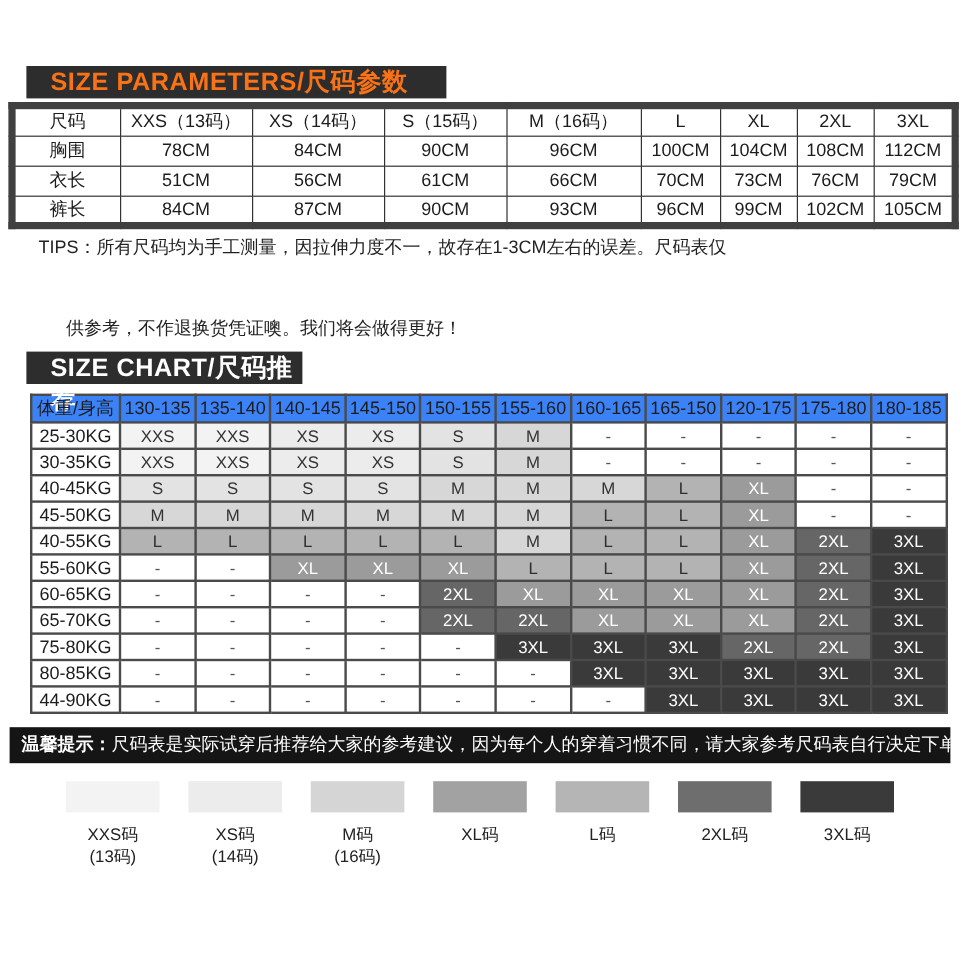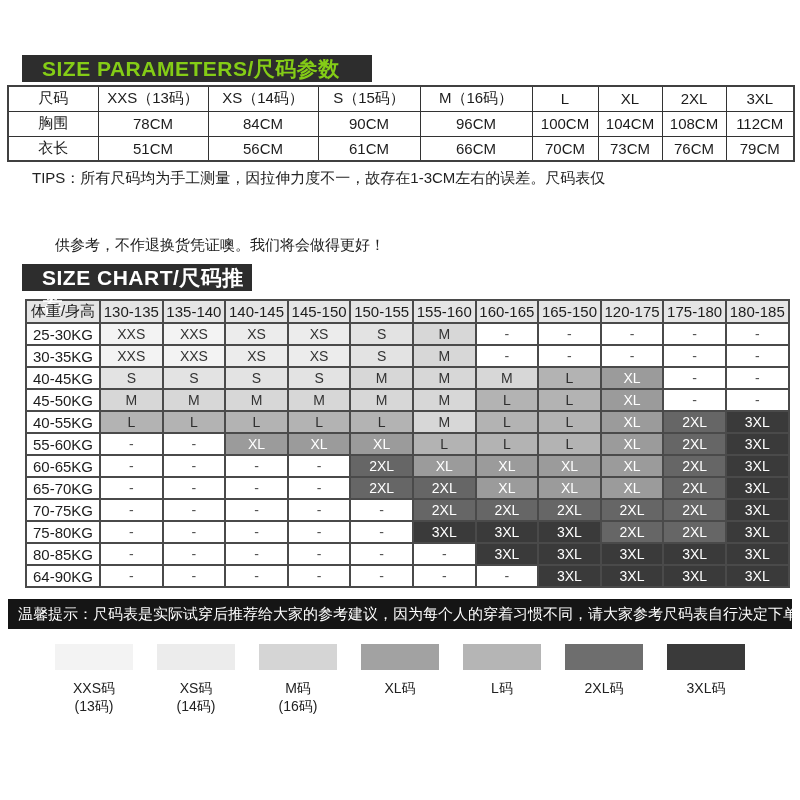--- a/index.html
+++ b/index.html
@@ -7,51 +7,51 @@
               font-family:"Liberation Sans","DejaVu Sans",sans-serif; color:#222; }
   .page { width:800px; height:800px; position:relative; }
 
   .banner { background:#2d2d2d; color:#fff; font-weight:bold; font-size:21px;
             line-height:27px; height:27px; padding-left:20px; letter-spacing:.5px; }
   .banner-1 { margin:55px 0 0 22px; width:350px; }
   .banner-2 { margin:10px 0 0 22px; width:230px; }
 
   table { border-collapse:collapse; text-align:center; }
   .params-table { margin:3px 0 0 7px; width:786px; table-layout:fixed;
-                  border:2px solid #404040; }
+                  border:6px solid #404040; }
   .params-table th, .params-table td { border:1px solid #333; height:25px;
                   font-size:15px; font-weight:normal; color:#1c1c1c; }
 
   .tips { margin:6px 0 0 32px; font-size:15px; color:#222; line-height:19px; }
   .tips-line2 { margin-left:23px;margin-top:48px; }
 
   .chart-table { margin:8px 0 0 25px; width:763px; table-layout:fixed;
                  border:2px solid #4a4a4a; }
   .chart-table th, .chart-table td { border:2px solid #4a4a4a; height:22px;
                  font-size:14px; font-weight:normal; color:#1c1c1c; padding:1px 0; }
-  .chart-table .hdr { font-size:15px; background:#e5e5e5; }
+  .chart-table .hdr { font-size:15px; background:#3b82f6; }
   .chart-table .rowlab { font-size:15px; background:#fff; }
 
   .notice { margin:11px 0 0 8px; width:784px; height:30px; background:#151515;
             color:#fff; font-size:15px; line-height:30px; padding-left:10px;
             white-space:nowrap; overflow:hidden; }
-  .notice-prefix { font-weight:normal;text-align:right; }
+  .notice-prefix { font-weight:bold;text-align:right; }
 
   .legend { margin:15px 55px 0 55px; display:flex; justify-content:space-between; }
   .legend-item { width:78px; text-align:center; }
   .legend-swatch { width:78px; height:26px; }
   .legend-label { margin-top:9px; font-size:14px; color:#222; line-height:18px; }
   .legend-sub { font-size:14px; color:#222; line-height:18px; }
 </style>
 </head>
 <body>
 
 <div class="page">
 
-  <div class="banner banner-1" style="background: rgb(45, 45, 45); color: #84cc16;">
+  <div class="banner banner-1" style="background: rgb(45, 45, 45); color: #f97316;">
     <span>SIZE PARAMETERS/尺码参数</span>
   </div>
 
   <table class="params-table">
     <colgroup>
       <col style="width:90px">
         <col style="width:110px">
         <col style="width:110px">
       <col style="width:102px">
         <col style="width:112px">
@@ -87,20 +87,31 @@
           <th>衣长</th>
           <td>51CM</td>
           <td>56CM</td>
           <td>61CM</td>
           <td>66CM</td>
           <td>70CM</td>
           <td>73CM</td>
           <td>76CM</td>
           <td>79CM</td>
         </tr>
+        <tr>
+          <th>裤长</th>
+          <td>84CM</td>
+          <td>87CM</td>
+          <td>90CM</td>
+          <td>93CM</td>
+          <td>96CM</td>
+          <td>99CM</td>
+          <td>102CM</td>
+          <td>105CM</td>
+        </tr>
       </tbody>
   </table>
 
   <div class="tips">
     <div>TIPS：所有尺码均为手工测量，因拉伸力度不一，故存在1-3CM左右的误差。尺码表仅</div>
     <div class="tips-line2">供参考，不作退换货凭证噢。我们将会做得更好！</div>
   </div>
 
   <div class="banner banner-2" style="background: rgb(45, 45, 45); color: rgb(255, 255, 255);">
     <span>SIZE CHART/尺码推荐</span>
@@ -242,34 +253,20 @@
           <td style="background: rgb(255, 255, 255); color: rgb(85, 85, 85);">-</td>
           <td style="background: rgb(102, 102, 102); color: rgb(255, 255, 255);">2XL</td>
           <td style="background: rgb(102, 102, 102); color: rgb(255, 255, 255);">2XL</td>
           <td style="background: rgb(155, 155, 155); color: rgb(255, 255, 255);">XL</td>
           <td style="background: rgb(155, 155, 155); color: rgb(255, 255, 255);">XL</td>
           <td style="background: rgb(155, 155, 155); color: rgb(255, 255, 255);">XL</td>
           <td style="background: rgb(102, 102, 102); color: rgb(255, 255, 255);">2XL</td>
           <td style="background: rgb(58, 58, 58); color: rgb(255, 255, 255);">3XL</td>
         </tr>
         <tr>
-          <th class="rowlab">70-75KG</th>
-          <td style="background: rgb(255, 255, 255); color: rgb(85, 85, 85);">-</td>
-          <td style="background: rgb(255, 255, 255); color: rgb(85, 85, 85);">-</td>
-          <td style="background: rgb(255, 255, 255); color: rgb(85, 85, 85);">-</td>
-          <td style="background: rgb(255, 255, 255); color: rgb(85, 85, 85);">-</td>
-          <td style="background: rgb(255, 255, 255); color: rgb(85, 85, 85);">-</td>
-          <td style="background: rgb(102, 102, 102); color: rgb(255, 255, 255);">2XL</td>
-          <td style="background: rgb(102, 102, 102); color: rgb(255, 255, 255);">2XL</td>
-          <td style="background: rgb(102, 102, 102); color: rgb(255, 255, 255);">2XL</td>
-          <td style="background: rgb(102, 102, 102); color: rgb(255, 255, 255);">2XL</td>
-          <td style="background: rgb(102, 102, 102); color: rgb(255, 255, 255);">2XL</td>
-          <td style="background: rgb(58, 58, 58); color: rgb(255, 255, 255);">3XL</td>
-        </tr>
-        <tr>
           <th class="rowlab">75-80KG</th>
           <td style="background: rgb(255, 255, 255); color: rgb(85, 85, 85);">-</td>
           <td style="background: rgb(255, 255, 255); color: rgb(85, 85, 85);">-</td>
           <td style="background: rgb(255, 255, 255); color: rgb(85, 85, 85);">-</td>
           <td style="background: rgb(255, 255, 255); color: rgb(85, 85, 85);">-</td>
           <td style="background: rgb(255, 255, 255); color: rgb(85, 85, 85);">-</td>
           <td style="background: rgb(58, 58, 58); color: rgb(255, 255, 255);">3XL</td>
           <td style="background: rgb(58, 58, 58); color: rgb(255, 255, 255);">3XL</td>
           <td style="background: rgb(58, 58, 58); color: rgb(255, 255, 255);">3XL</td>
           <td style="background: rgb(102, 102, 102); color: rgb(255, 255, 255);">2XL</td>
@@ -284,21 +281,21 @@
           <td style="background: rgb(255, 255, 255); color: rgb(85, 85, 85);">-</td>
           <td style="background: rgb(255, 255, 255); color: rgb(85, 85, 85);">-</td>
           <td style="background: rgb(255, 255, 255); color: rgb(85, 85, 85);">-</td>
           <td style="background: rgb(58, 58, 58); color: rgb(255, 255, 255);">3XL</td>
           <td style="background: rgb(58, 58, 58); color: rgb(255, 255, 255);">3XL</td>
           <td style="background: rgb(58, 58, 58); color: rgb(255, 255, 255);">3XL</td>
           <td style="background: rgb(58, 58, 58); color: rgb(255, 255, 255);">3XL</td>
           <td style="background: rgb(58, 58, 58); color: rgb(255, 255, 255);">3XL</td>
         </tr>
         <tr>
-          <th class="rowlab">64-90KG</th>
+          <th class="rowlab">44-90KG</th>
           <td style="background: rgb(255, 255, 255); color: rgb(85, 85, 85);">-</td>
           <td style="background: rgb(255, 255, 255); color: rgb(85, 85, 85);">-</td>
           <td style="background: rgb(255, 255, 255); color: rgb(85, 85, 85);">-</td>
           <td style="background: rgb(255, 255, 255); color: rgb(85, 85, 85);">-</td>
           <td style="background: rgb(255, 255, 255); color: rgb(85, 85, 85);">-</td>
           <td style="background: rgb(255, 255, 255); color: rgb(85, 85, 85);">-</td>
           <td style="background: rgb(255, 255, 255); color: rgb(85, 85, 85);">-</td>
           <td style="background: rgb(58, 58, 58); color: rgb(255, 255, 255);">3XL</td>
           <td style="background: rgb(58, 58, 58); color: rgb(255, 255, 255);">3XL</td>
           <td style="background: rgb(58, 58, 58); color: rgb(255, 255, 255);">3XL</td>

